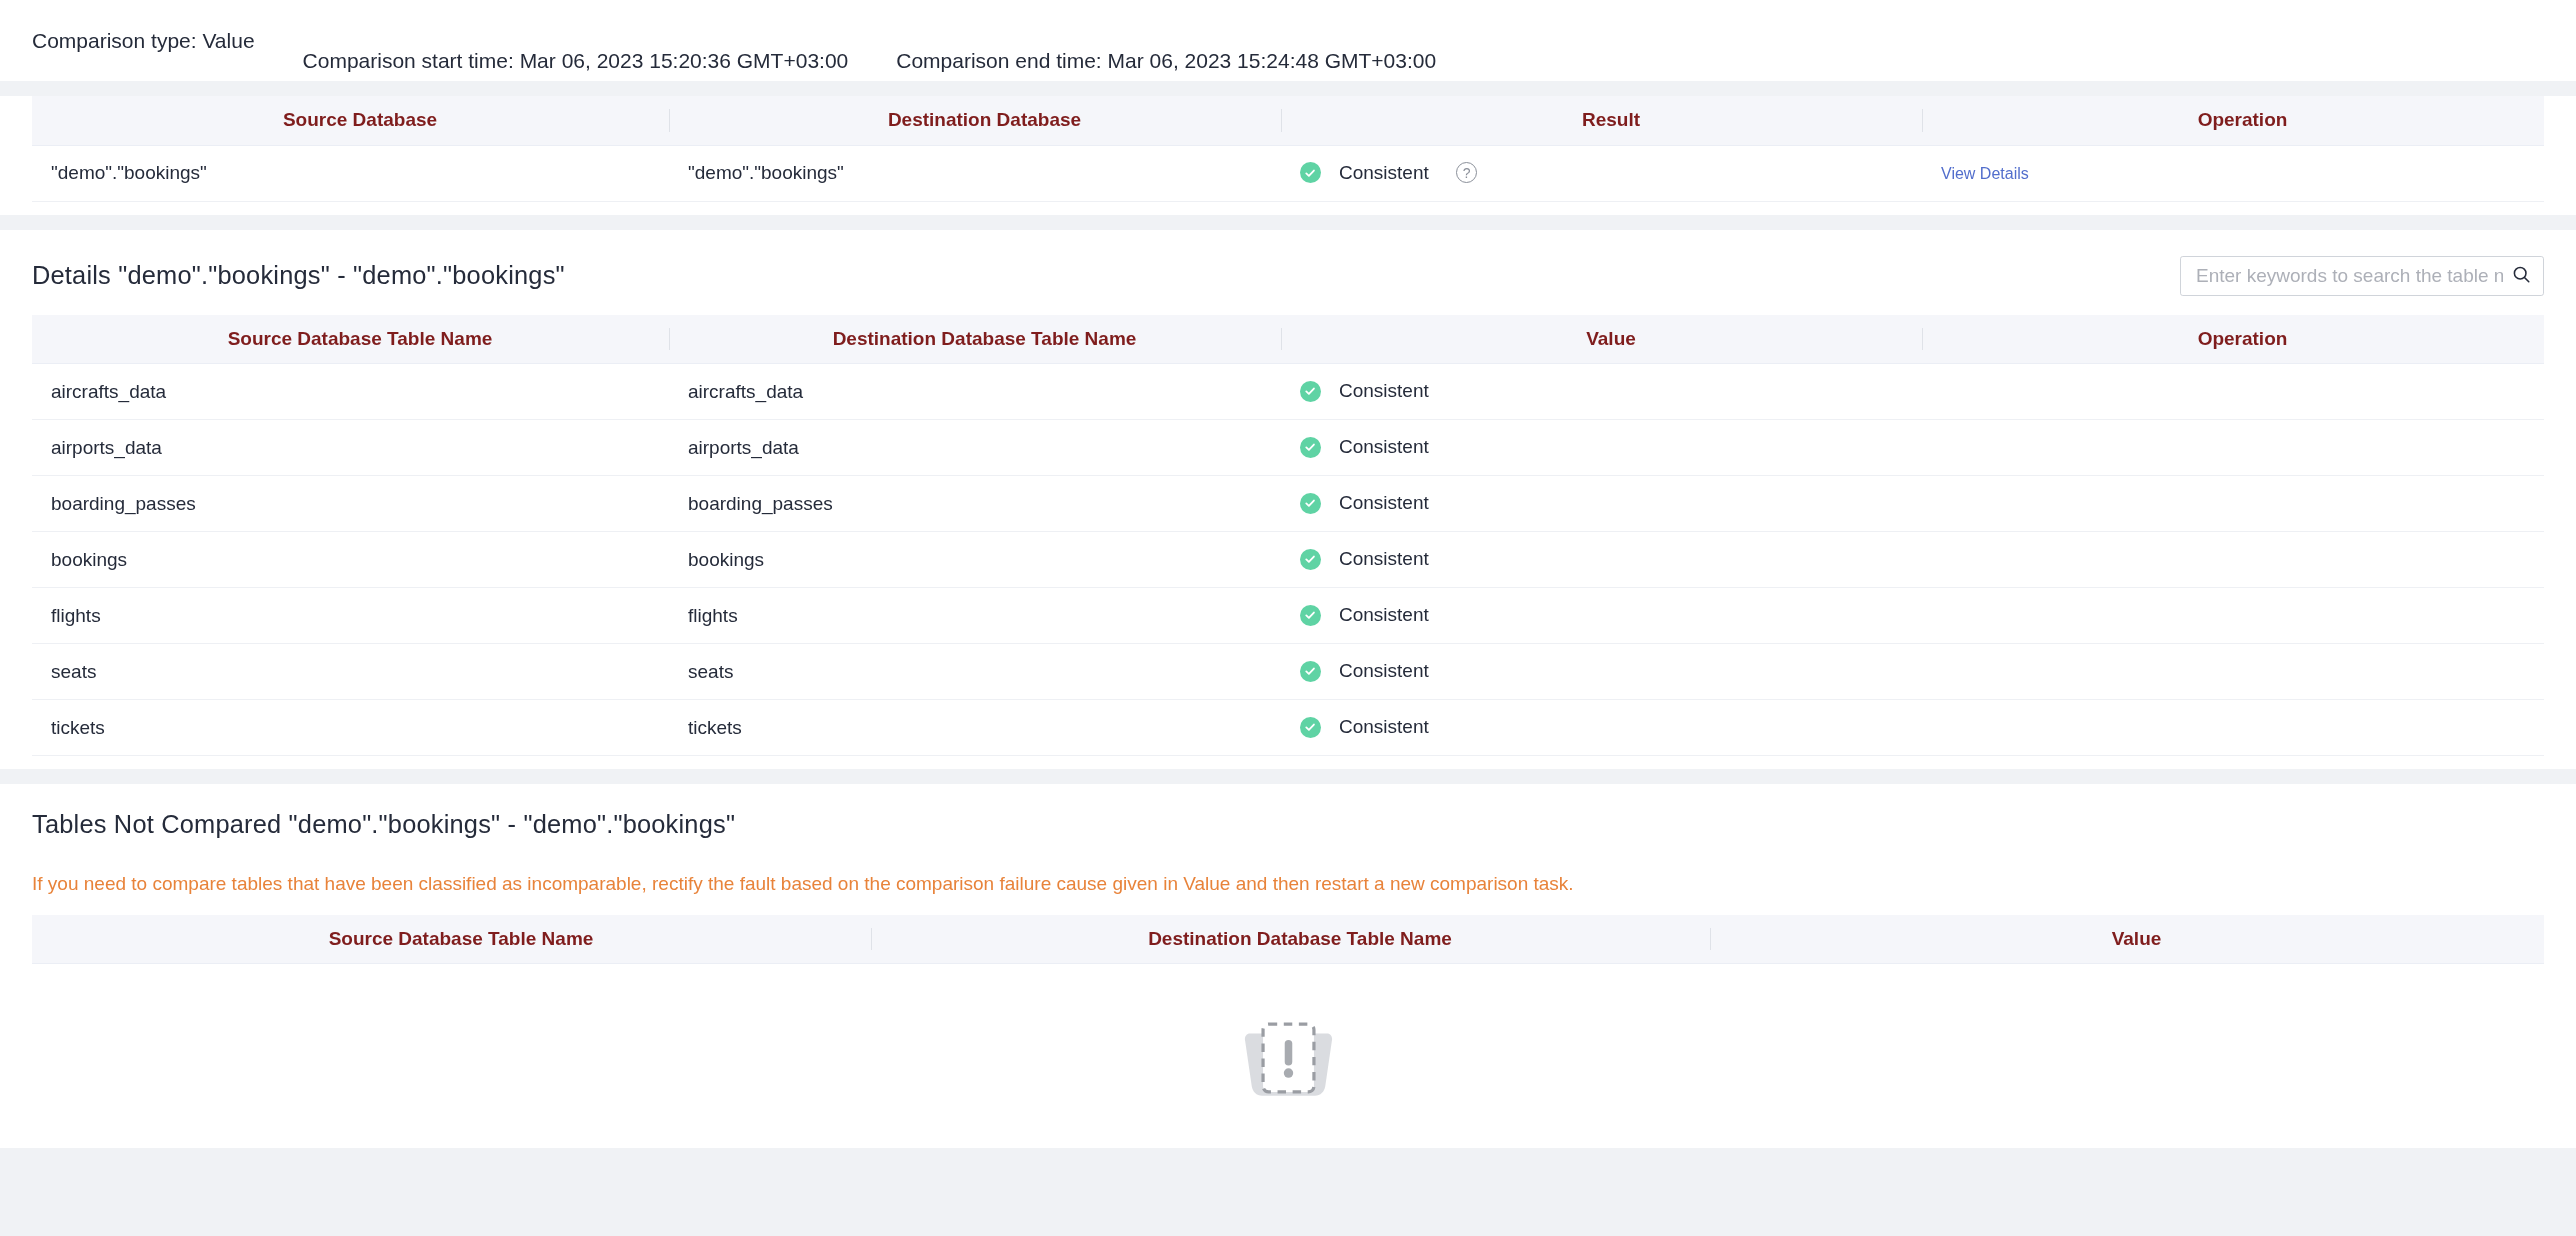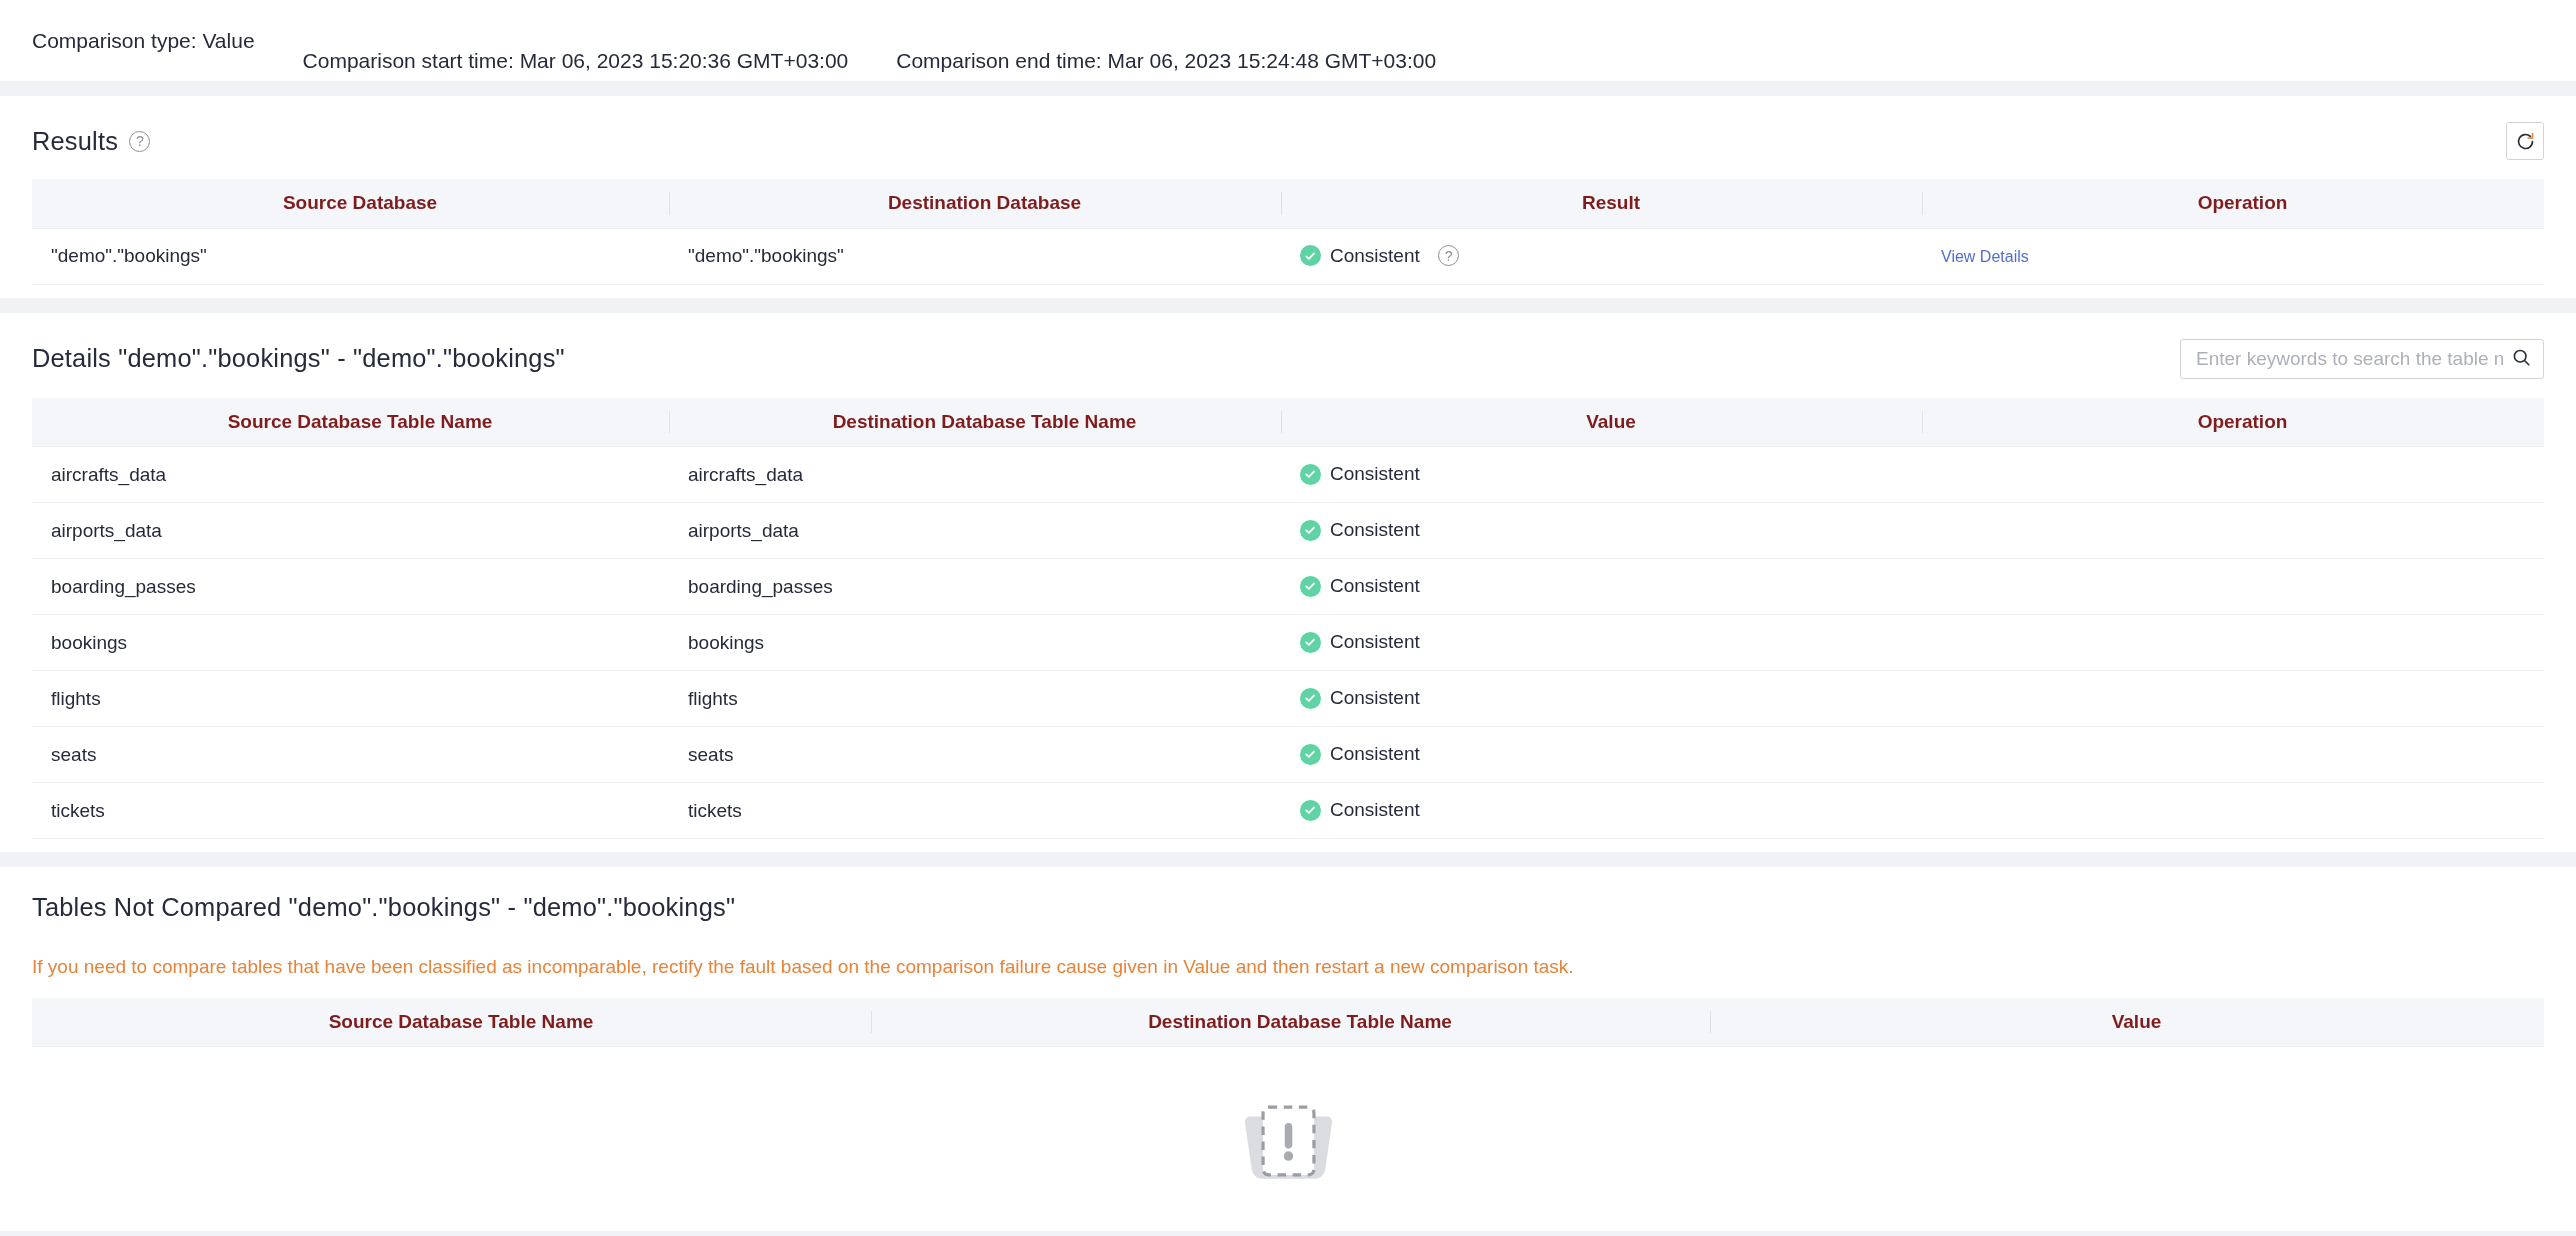--- a/index.html
+++ b/index.html
@@ -126,21 +126,21 @@
     color: #252b3a;
     padding: 0 0 0 19px;
     border-bottom: 0.9px solid #eef0f4;
     vertical-align: middle;
   }
   tbody tr:last-child td { border-bottom: 0.9px solid #eef0f4; }
 
   .status {
     display: inline-flex;
     align-items: center;
-    gap: 9px;
+    gap: 18px;
     white-space: nowrap;
   }
   .check-icon {
     width: 21px; height: 21px;
     border-radius: 50%;
     background: #5fd3a4;
     display: inline-flex;
     align-items: center;
     justify-content: center;
     flex: none;
@@ -185,34 +185,20 @@
 
   <div class="card meta-bar">
     <span class="meta-item">Comparison type: Value</span>
     <span class="meta-item">Comparison start time: Mar 06, 2023 15:20:36 GMT+03:00</span>
     <span class="meta-item">Comparison end time: Mar 06, 2023 15:24:48 GMT+03:00</span>
   </div>
 
   <div class="gap"></div>
 
   <div class="card">
-    <div class="section-head">
-      <span class="section-title">Results</span>
-      <span class="help-icon">?</span>
-      <div class="head-right">
-        <div class="refresh-btn">
-          <span>
-            <svg width="21" height="21" viewBox="0 0 24 24" fill="none" stroke="#252b3a" stroke-width="1.9" stroke-linecap="round">
-              <path d="M20 12a8 8 0 1 1-2.5-5.8"></path>
-              <polyline points="20,3 20,8 15,8" fill="none" stroke="#e8833a"></polyline>
-            </svg>
-          </span>
-        </div>
-      </div>
-    </div>
 
     <div class="table-wrap">
       <table>
         <colgroup>
           <col style="width:637px">
             <col style="width:612px">
             <col style="width:641px">
             <col>
         </colgroup>
         <thead>

